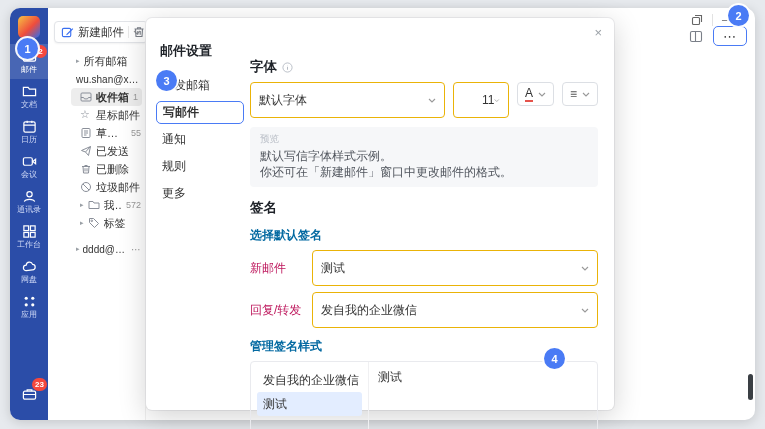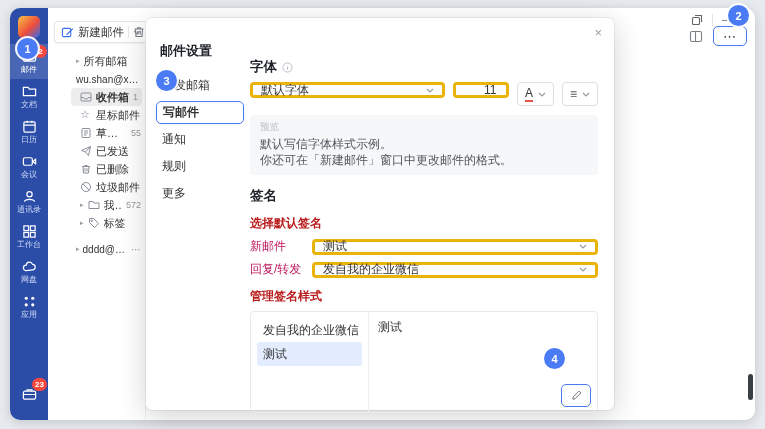--- a/index.html
+++ b/index.html
@@ -61,34 +61,34 @@
            padding:0;cursor:pointer;line-height:1;}
   .m-title{position:absolute;left:14px;top:24px;font-size:13px;font-weight:bold;color:#1f2329;}
   .m-nav{position:absolute;left:10px;top:54px;width:88px;}
   .m-nav-item{height:27px;display:flex;align-items:center;padding-left:6px;font-size:12px;color:#333;
               box-sizing:border-box;cursor:pointer;}
   .m-nav-item.sel{font-weight:bold;border:1.5px solid #4a7bf5;border-radius:5px;height:23px;margin:2px 0;}
   .m-body{position:absolute;left:104px;top:40px;right:16px;}
   .m-h{font-size:13.5px;font-weight:bold;color:#1f2329;display:flex;align-items:center;gap:5px;}
   .m-h.sig{margin-top:12px;}
   .ctrl-row{display:flex;gap:8px;margin-top:6px;}
-  .select{height:16px;border:3px solid #eab308;border-radius:4px;display:flex;align-items:center;
+  .select{height:36px;border:1px solid #eab308;border-radius:4px;display:flex;align-items:center;
           justify-content:space-between;padding:0 8px;font-size:12px;color:#333;box-sizing:border-box;
           background:#fff;cursor:pointer;}
   .sel-family{width:196px;}
   .sel-size{width:56px;padding-left:28px;}
   .tool-btn{height:24px;border:1px solid #dcdfe4;border-radius:4px;background:#fff;display:flex;
             align-items:center;gap:5px;padding:0 7px;font-size:12px;color:#333;box-sizing:border-box;
             cursor:pointer;font-family:inherit;}
   .color-a{font-size:12px;line-height:1;border-bottom:2px solid #e5534b;padding-bottom:1px;}
   .list-glyph{font-size:12px;line-height:1;color:#555;}
   .preview{margin-top:9px;background:#f6f7f9;border-radius:4px;padding:6px 10px 7px;}
   .pv-tag{font-size:9.5px;color:#b8bdc6;margin-bottom:2px;}
   .pv-l{font-size:12px;color:#51565e;line-height:1.35;}
-  .sub-h{font-size:12px;font-weight:bold;margin-top:10px;color:#b91c1c;}
+  .sub-h{font-size:12px;font-weight:bold;margin-top:10px;color:#0369a1;}
   .sig-row{display:flex;align-items:center;margin-top:6px;}
   .sig-label{width:62px;font-size:12px;color:#be185d;flex:0 0 auto;}
   .sig-select{flex:1;}
   .mgr{margin-top:6px;border:1px solid #e9eaee;border-radius:4px;height:100px;display:flex;position:relative;}
   .mgr-list{width:118px;border-right:1px solid #f0f0f2;padding:6px;box-sizing:border-box;}
   .mgr-item{height:24px;display:flex;align-items:center;padding:0 6px;font-size:12px;color:#333;
             border-radius:3px;white-space:nowrap;overflow:hidden;cursor:pointer;}
   .mgr-item.sel{background:#e3edff;}
   .mgr-body{flex:1;padding:7px 9px;font-size:12px;color:#333;}
   .edit-hl{position:absolute;right:6px;bottom:5px;border:1.5px solid #4a7bf5;border-radius:5px;padding:2px;}

